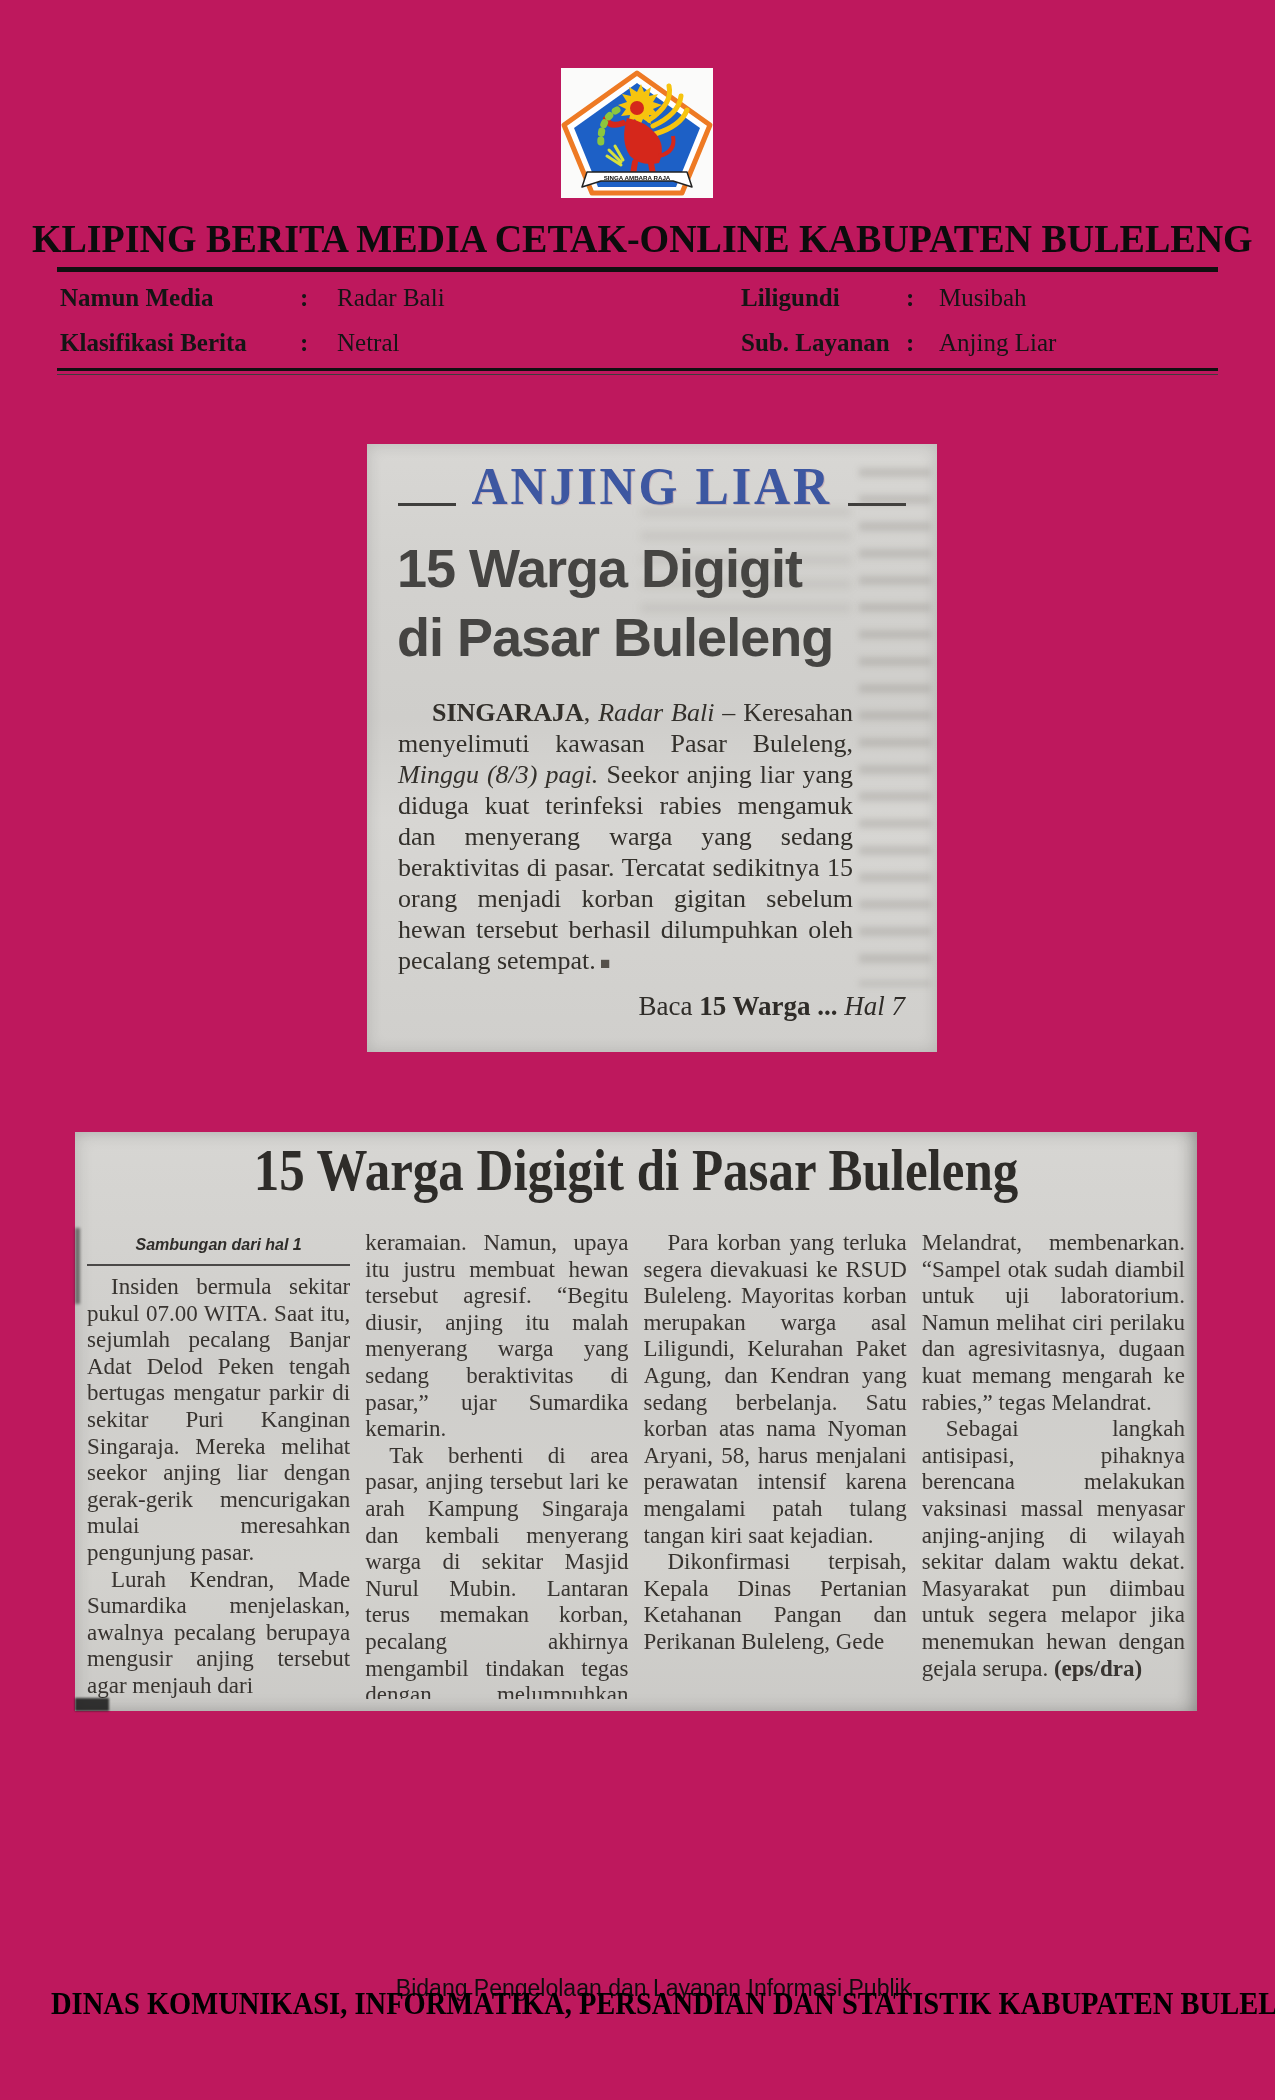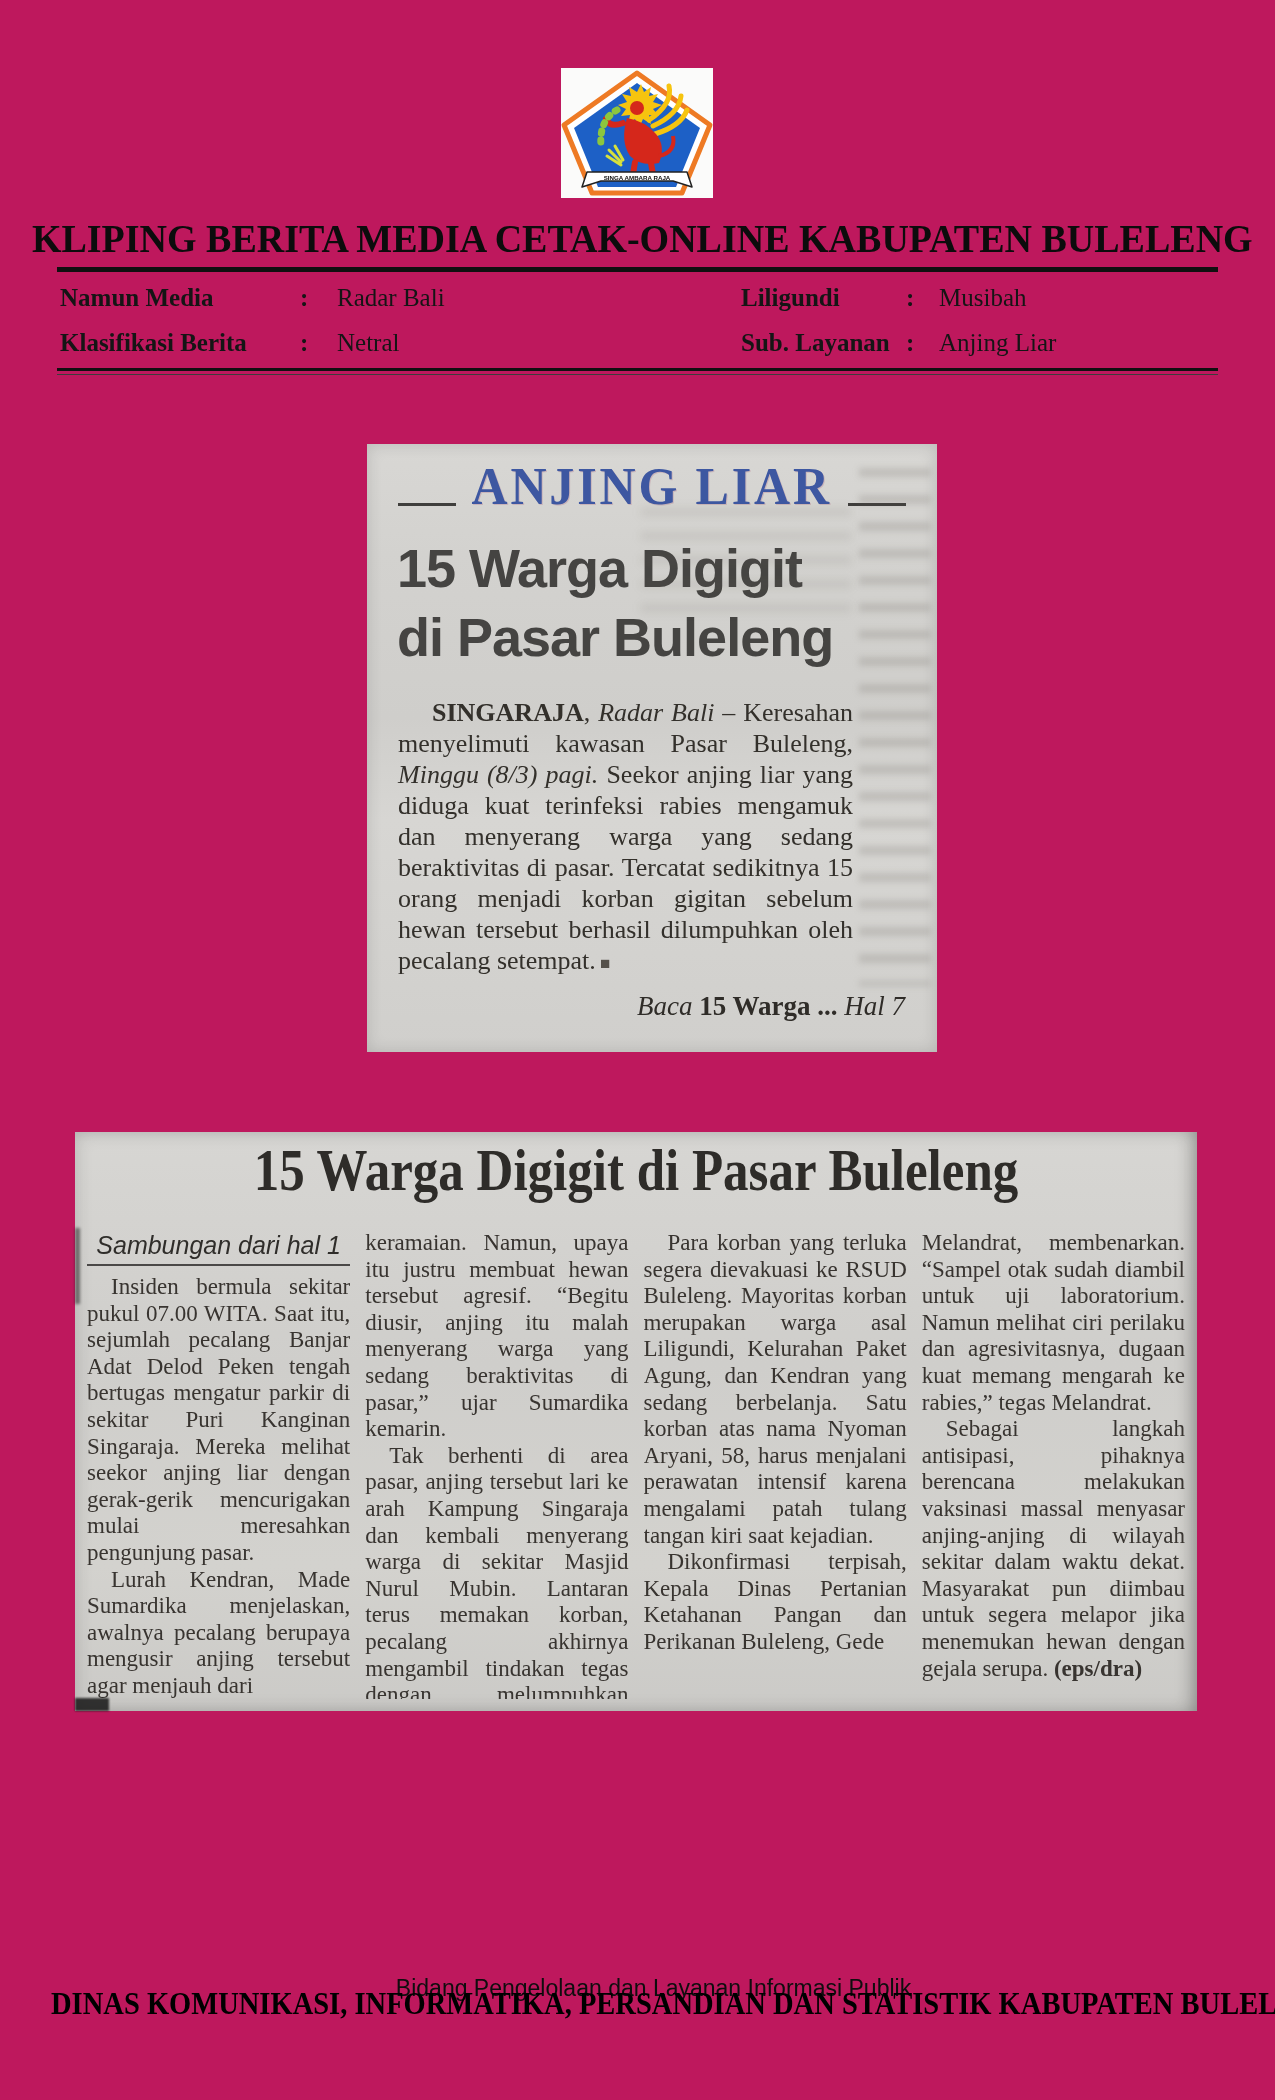--- a/index.html
+++ b/index.html
@@ -51,22 +51,22 @@
         background:linear-gradient(180deg,#d7d6d3,#cfcecb 40%,#d3d2ce 75%,#cbcac7);
         box-shadow:inset 0 0 18px rgba(0,0,0,.16), inset -14px 0 20px -12px rgba(0,0,0,.28);}
   .c2-headline{position:absolute;top:5px;left:0;width:100%;margin:0;text-align:center;
         font-weight:bold;font-size:60px;line-height:66px;color:#2e2c29;
         transform:scaleX(.85);white-space:nowrap;}
   .c2-cols{position:absolute;left:12px;right:12px;top:98px;bottom:12px;
         display:grid;grid-template-columns:1fr 1fr 1fr 1fr;column-gap:15px;}
   .c2-col{font-size:23px;line-height:26.6px;color:#383430;text-align:justify;overflow:hidden;}
   .c2-col p{margin:0;text-indent:24px;}
   .c2-col p.np{text-indent:0;}
-  .cont-hdr{font-family:"Liberation Sans",sans-serif;font-style:italic;font-weight:normal;
-        font-size:25px;line-height:26px;text-align:center;color:#2f2d2a;
+  .cont-hdr{font-family:"Liberation Sans",sans-serif;font-style:italic;font-weight:bold;
+        font-size:16px;line-height:26px;text-align:center;color:#2f2d2a;
         padding:2px 2px 6px 2px;border-bottom:2px solid #4a4847;margin-bottom:8px;}
   .artifact-a{position:absolute;left:0;bottom:0;width:34px;height:13px;background:#161616;
         filter:blur(1px);opacity:.85;pointer-events:none;}
   .artifact-b{position:absolute;left:0;top:96px;width:5px;height:76px;background:#222;
         filter:blur(1.5px);opacity:.55;pointer-events:none;}
 
   
   .footer-1{position:absolute;left:0;top:1959px;width:100%;margin:16px;text-align:center;
         font-family:"Liberation Sans",sans-serif;font-size:23px;line-height:27px;color:#0e0e0e;}
   .footer-2{position:absolute;left:0;top:1986px;width:100%;margin:0;text-align:center;
@@ -124,21 +124,21 @@
   <div class="rule-dbl-b"></div>
 
   <section class="clip1">
     <div class="kicker-row">
       <span class="krule"></span>
       <h2 class="kicker">ANJING LIAR</h2>
       <span class="krule"></span>
     </div>
     <h3 class="c1-headline"><span>15 Warga Digigit</span><br><span>di Pasar Buleleng</span></h3>
     <p class="c1-body"><span style="font-weight: bold;">SINGARAJA</span><span>, </span><span style="font-style: italic;">Radar Bali</span><span> – Keresahan menyelimuti kawasan Pasar Buleleng, </span><span style="font-style: italic;">Minggu (8/3) pagi.</span><span> Seekor anjing liar yang diduga kuat terinfeksi rabies mengamuk dan menyerang warga yang sedang beraktivitas di pasar. Tercatat sedikitnya 15 orang menjadi korban gigitan sebelum hewan tersebut berhasil dilumpuhkan oleh pecalang setempat.</span><span class="endmark">  ■</span></p>
-    <p class="c1-more"><span style="font-style: italic;">Baca </span><span style="font-weight: bold;">15 Warga</span><span style="font-weight: bold;"> ... </span><span style="font-style: italic;">Hal 7</span></p>
+    <p class="c1-more"><span style="">Baca </span><span style="font-weight: bold;">15 Warga</span><span style="font-weight: bold;"> ... </span><span style="font-style: italic;">Hal 7</span></p>
     <div class="ghost-col"></div>
     <div class="ghost-top"></div>
   </section>
 
   <section class="clip2">
     <h2 class="c2-headline">15 Warga Digigit di Pasar Buleleng</h2>
     <div class="c2-cols">
       <div class="c2-col">
         <div class="cont-hdr">Sambungan dari hal 1</div>
         <p><span>Insiden bermula sekitar pukul 07.00 WITA. Saat itu, sejumlah pecalang Banjar Adat Delod Peken tengah bertugas mengatur parkir di sekitar Puri Kanginan Singaraja. Mereka melihat seekor anjing liar dengan gerak-gerik mencurigakan mulai meresahkan pengunjung pasar.</span></p>

